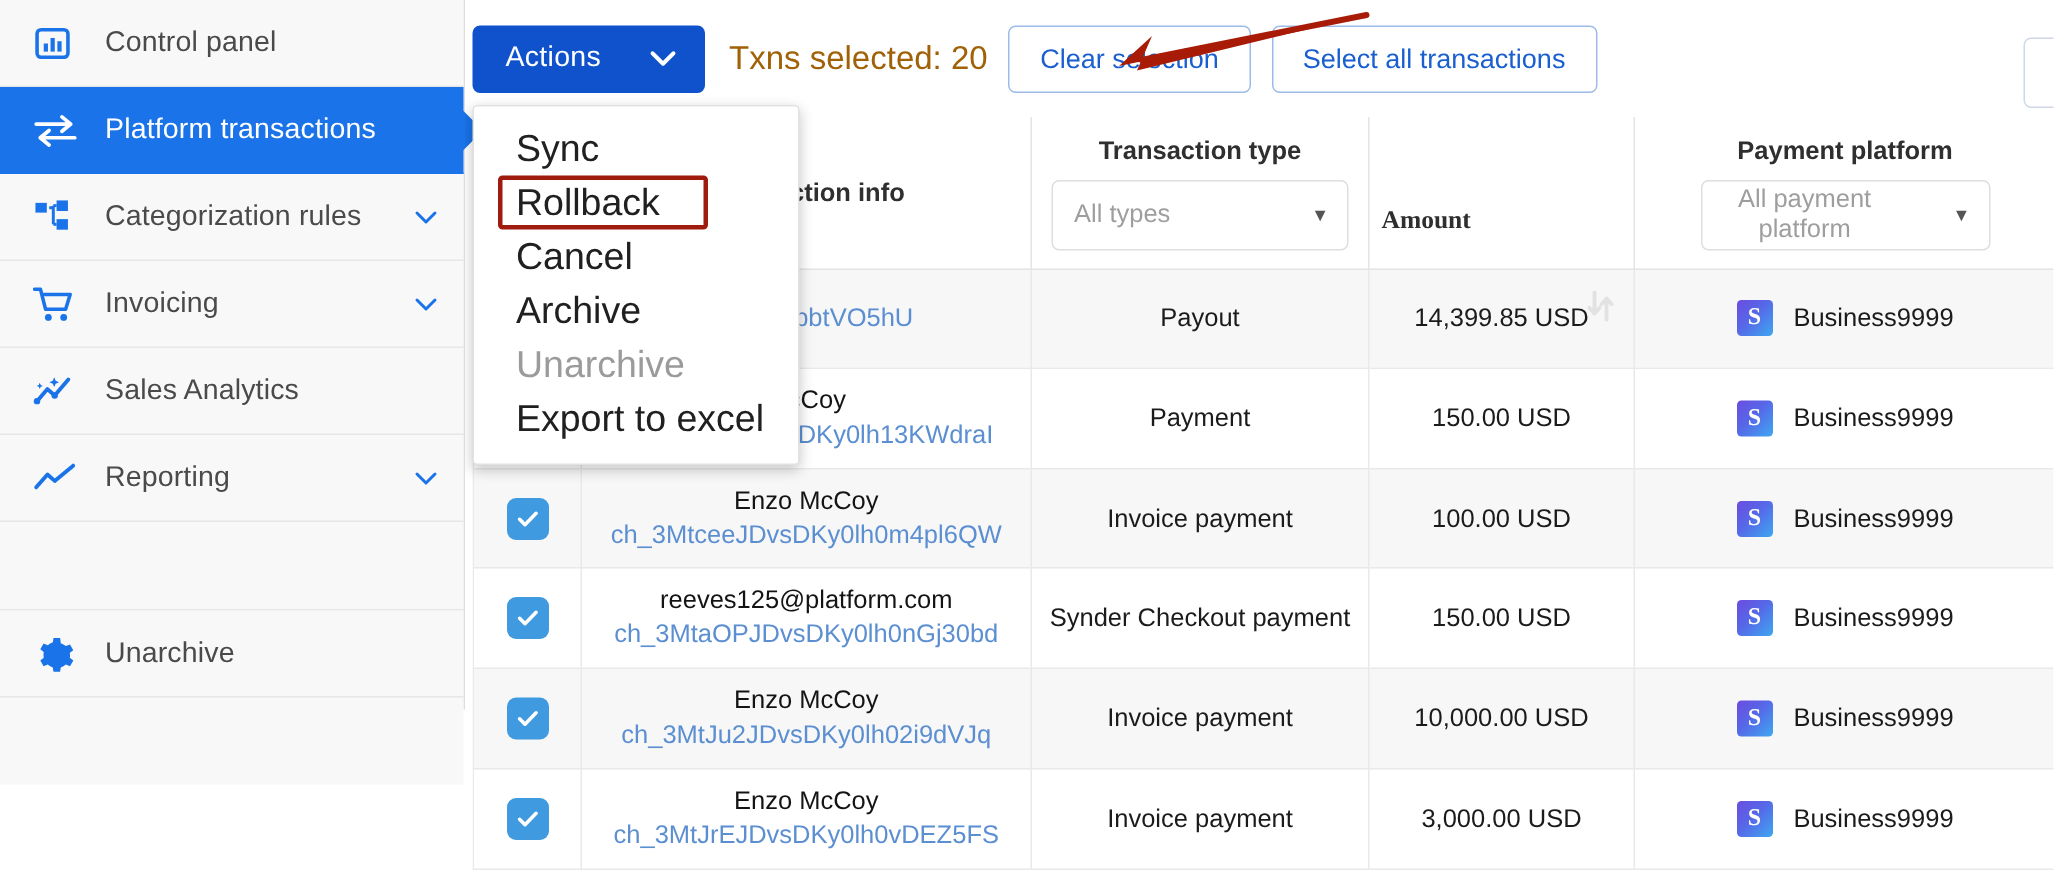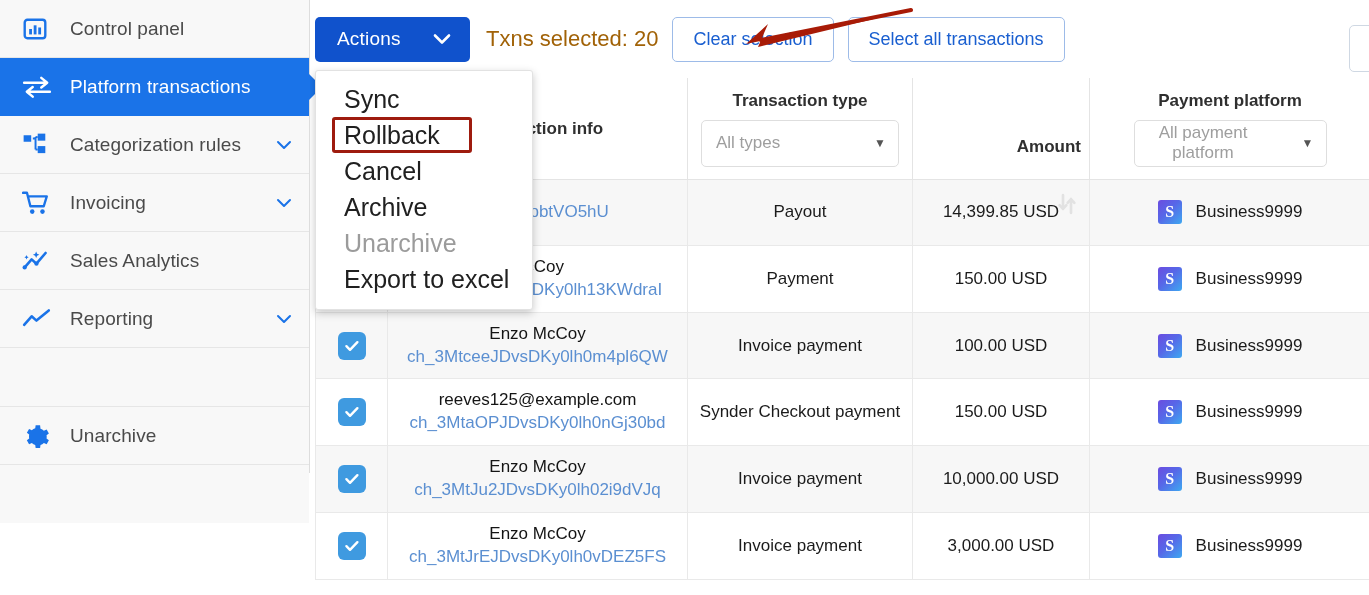--- a/index.html
+++ b/index.html
@@ -218,22 +218,22 @@
     display:flex;align-items:center;justify-content:space-between;
     padding:0 12px 0 14px;
     box-sizing:border-box;
     cursor:pointer;
     font-weight:normal;
   }
   .filter-select.wide{width:193px;gap:44px;}
   .caret-sm{color:#555;font-size:12px;line-height:1;}
 
   .th-amount-inner{
-    display:flex;align-items:center;justify-content:flex-end;
-    gap:10px;height:100%;padding-top:18px;
+    display:flex;align-items:center;justify-content:flex-start;
+    gap:10px;height:100%;padding-top:18px;font-family:Liberation Serif, serif;
   }
   .sort-icon{opacity:1;}
 
   .cust-name{color:#141414;font-size:17px;line-height:1.35;}
   .cust-id{color:#5b8fd1;font-size:17px;line-height:1.35;cursor:pointer;}
 
   .chk{
     width:28px;height:28px;
     border-radius:6px;
     background:#3f9ae0;
@@ -485,21 +485,21 @@
                 </div>
               </td>
             </tr>
             <tr class="even">
               <td><span class="chk">
                   <svg width="18" height="18" viewBox="0 0 18 18">
                     <path d="M3.4 9.2 L7 12.8 L14.4 5.2" fill="none" stroke="#fff" stroke-width="2.4" stroke-linecap="round" stroke-linejoin="round"></path>
                   </svg>
                 </span></td>
               <td>
-                <div class="cust-name">reeves125@example.com</div>
+                <div class="cust-name">reeves125@platform.com</div>
                 <div class="cust-id">ch_3MtaOPJDvsDKy0lh0nGj30bd</div>
               </td>
               <td>Synder Checkout payment</td>
               <td>150.00 USD</td>
               <td>
                 <div class="platform-cell">
                   <span class="plat-logo">S</span>
                   <span class="plat-name">Business9999</span>
                 </div>
               </td>

